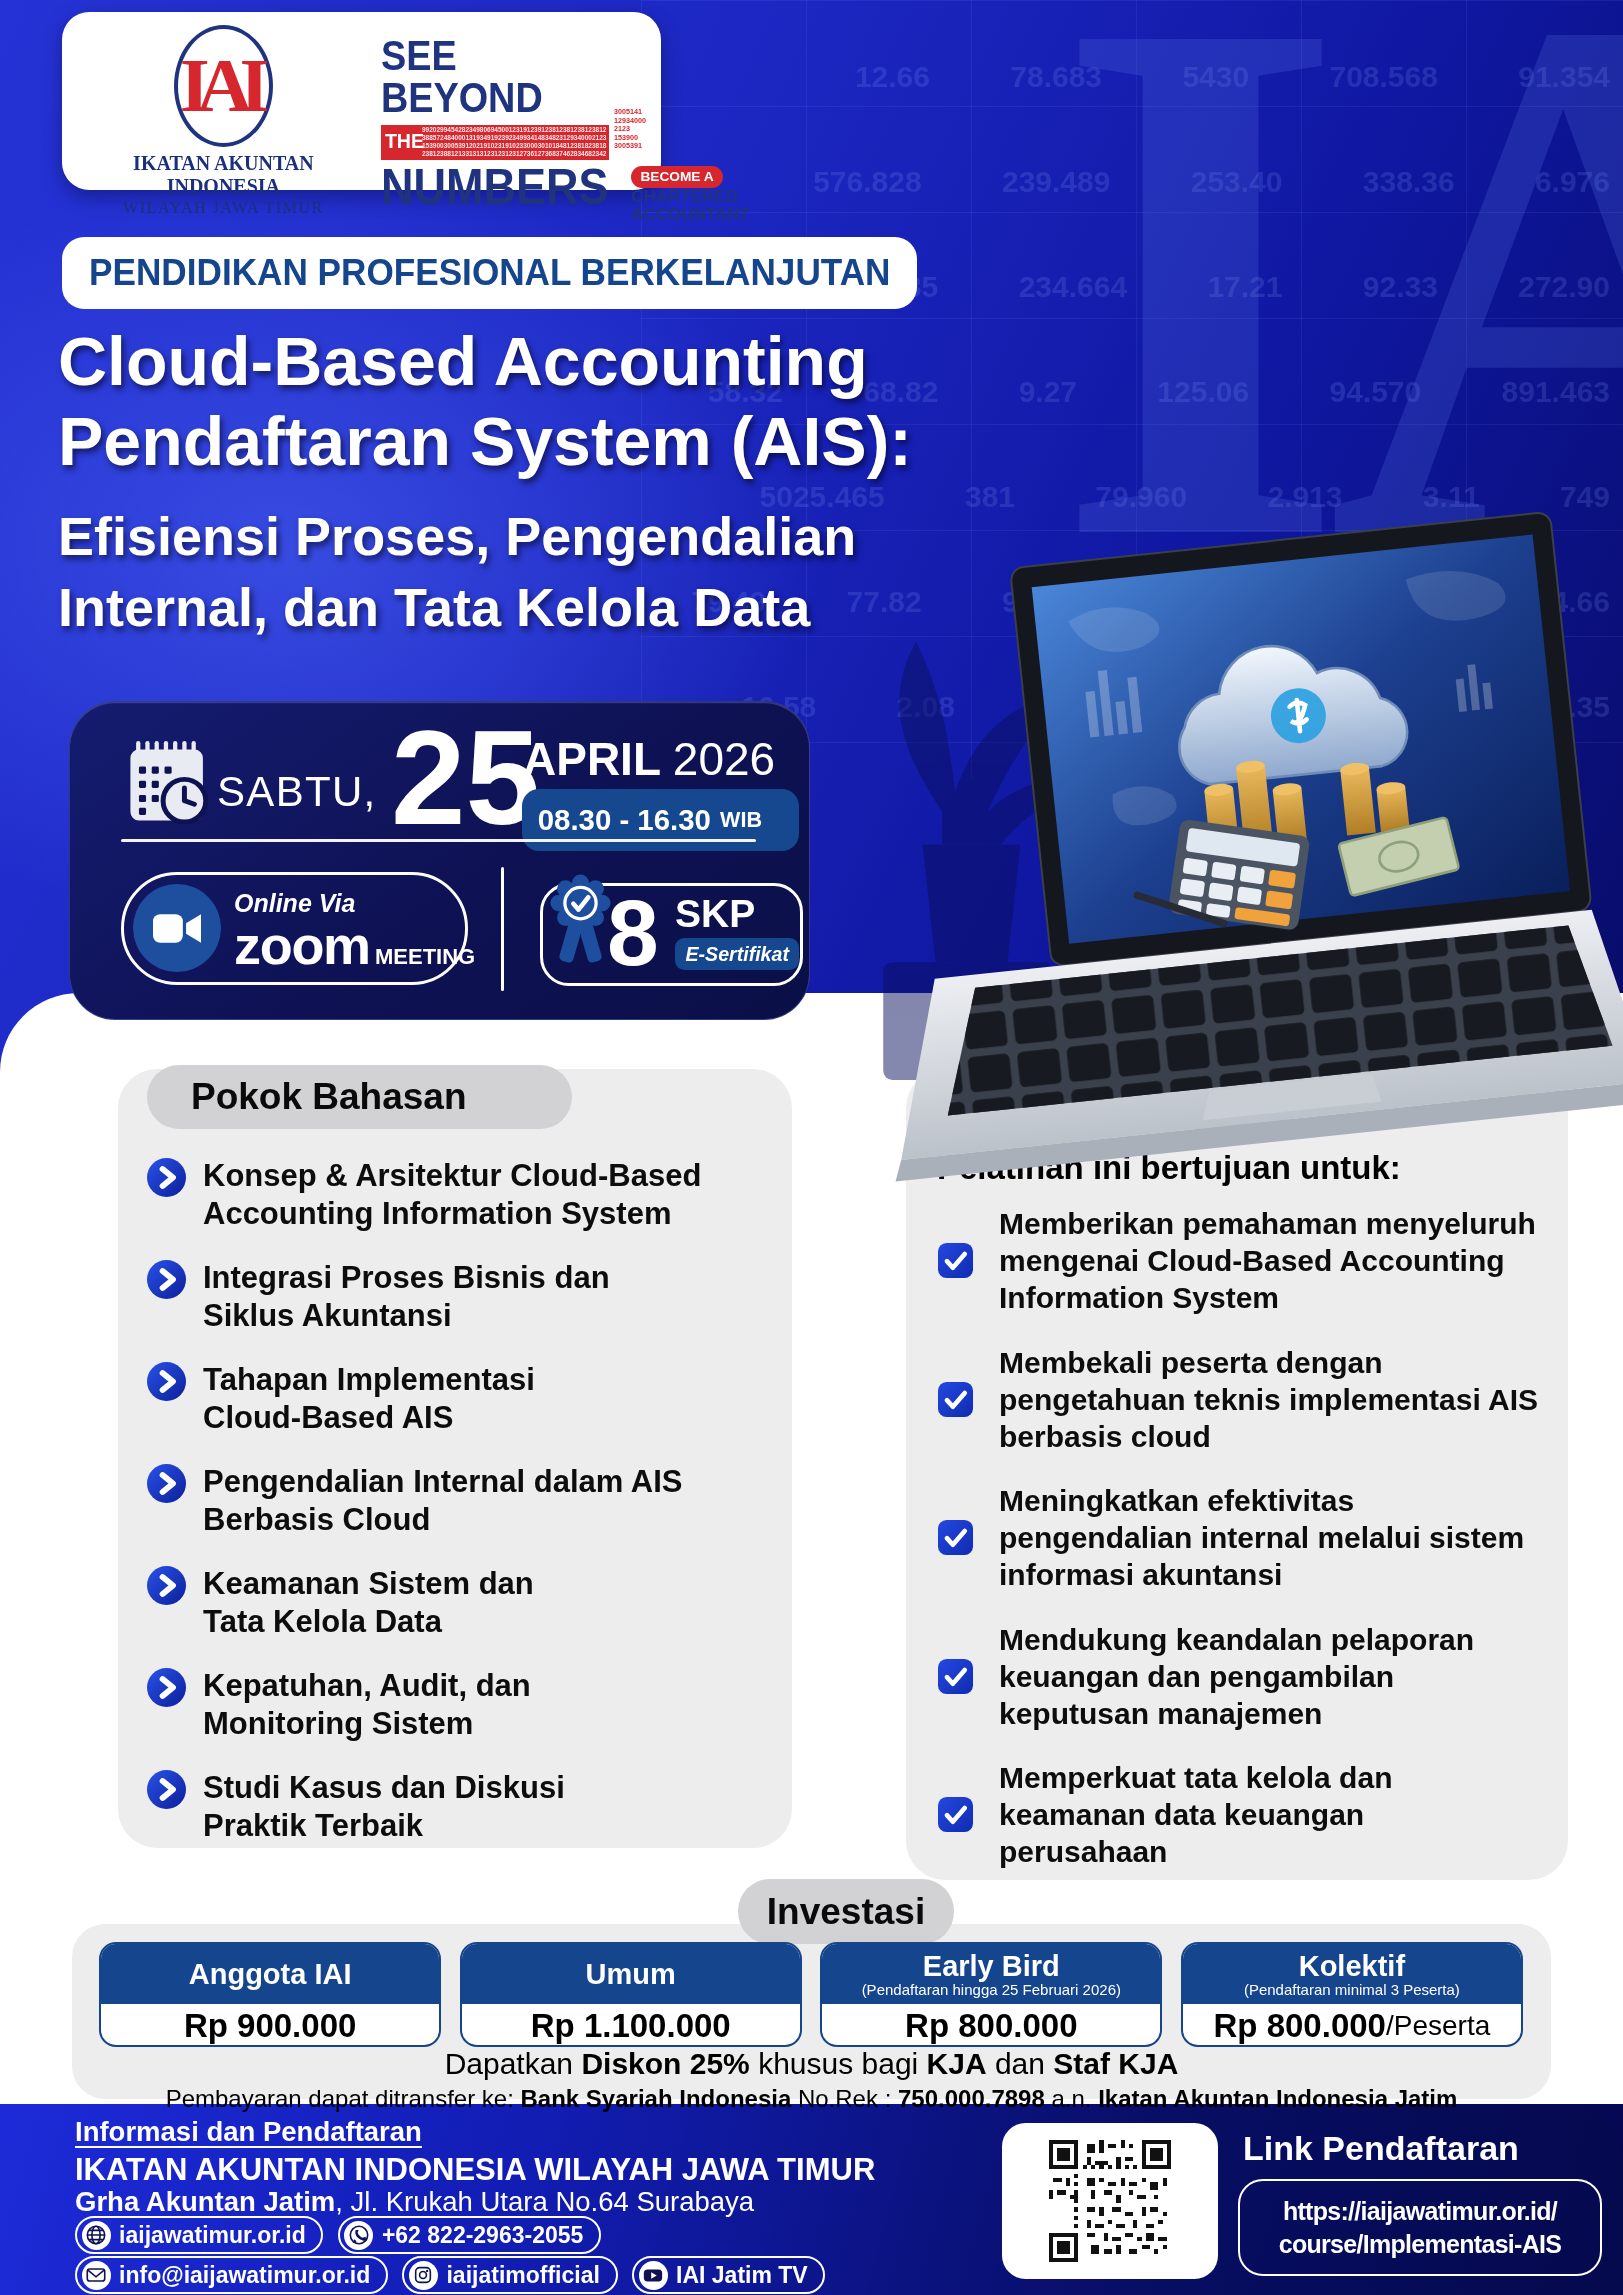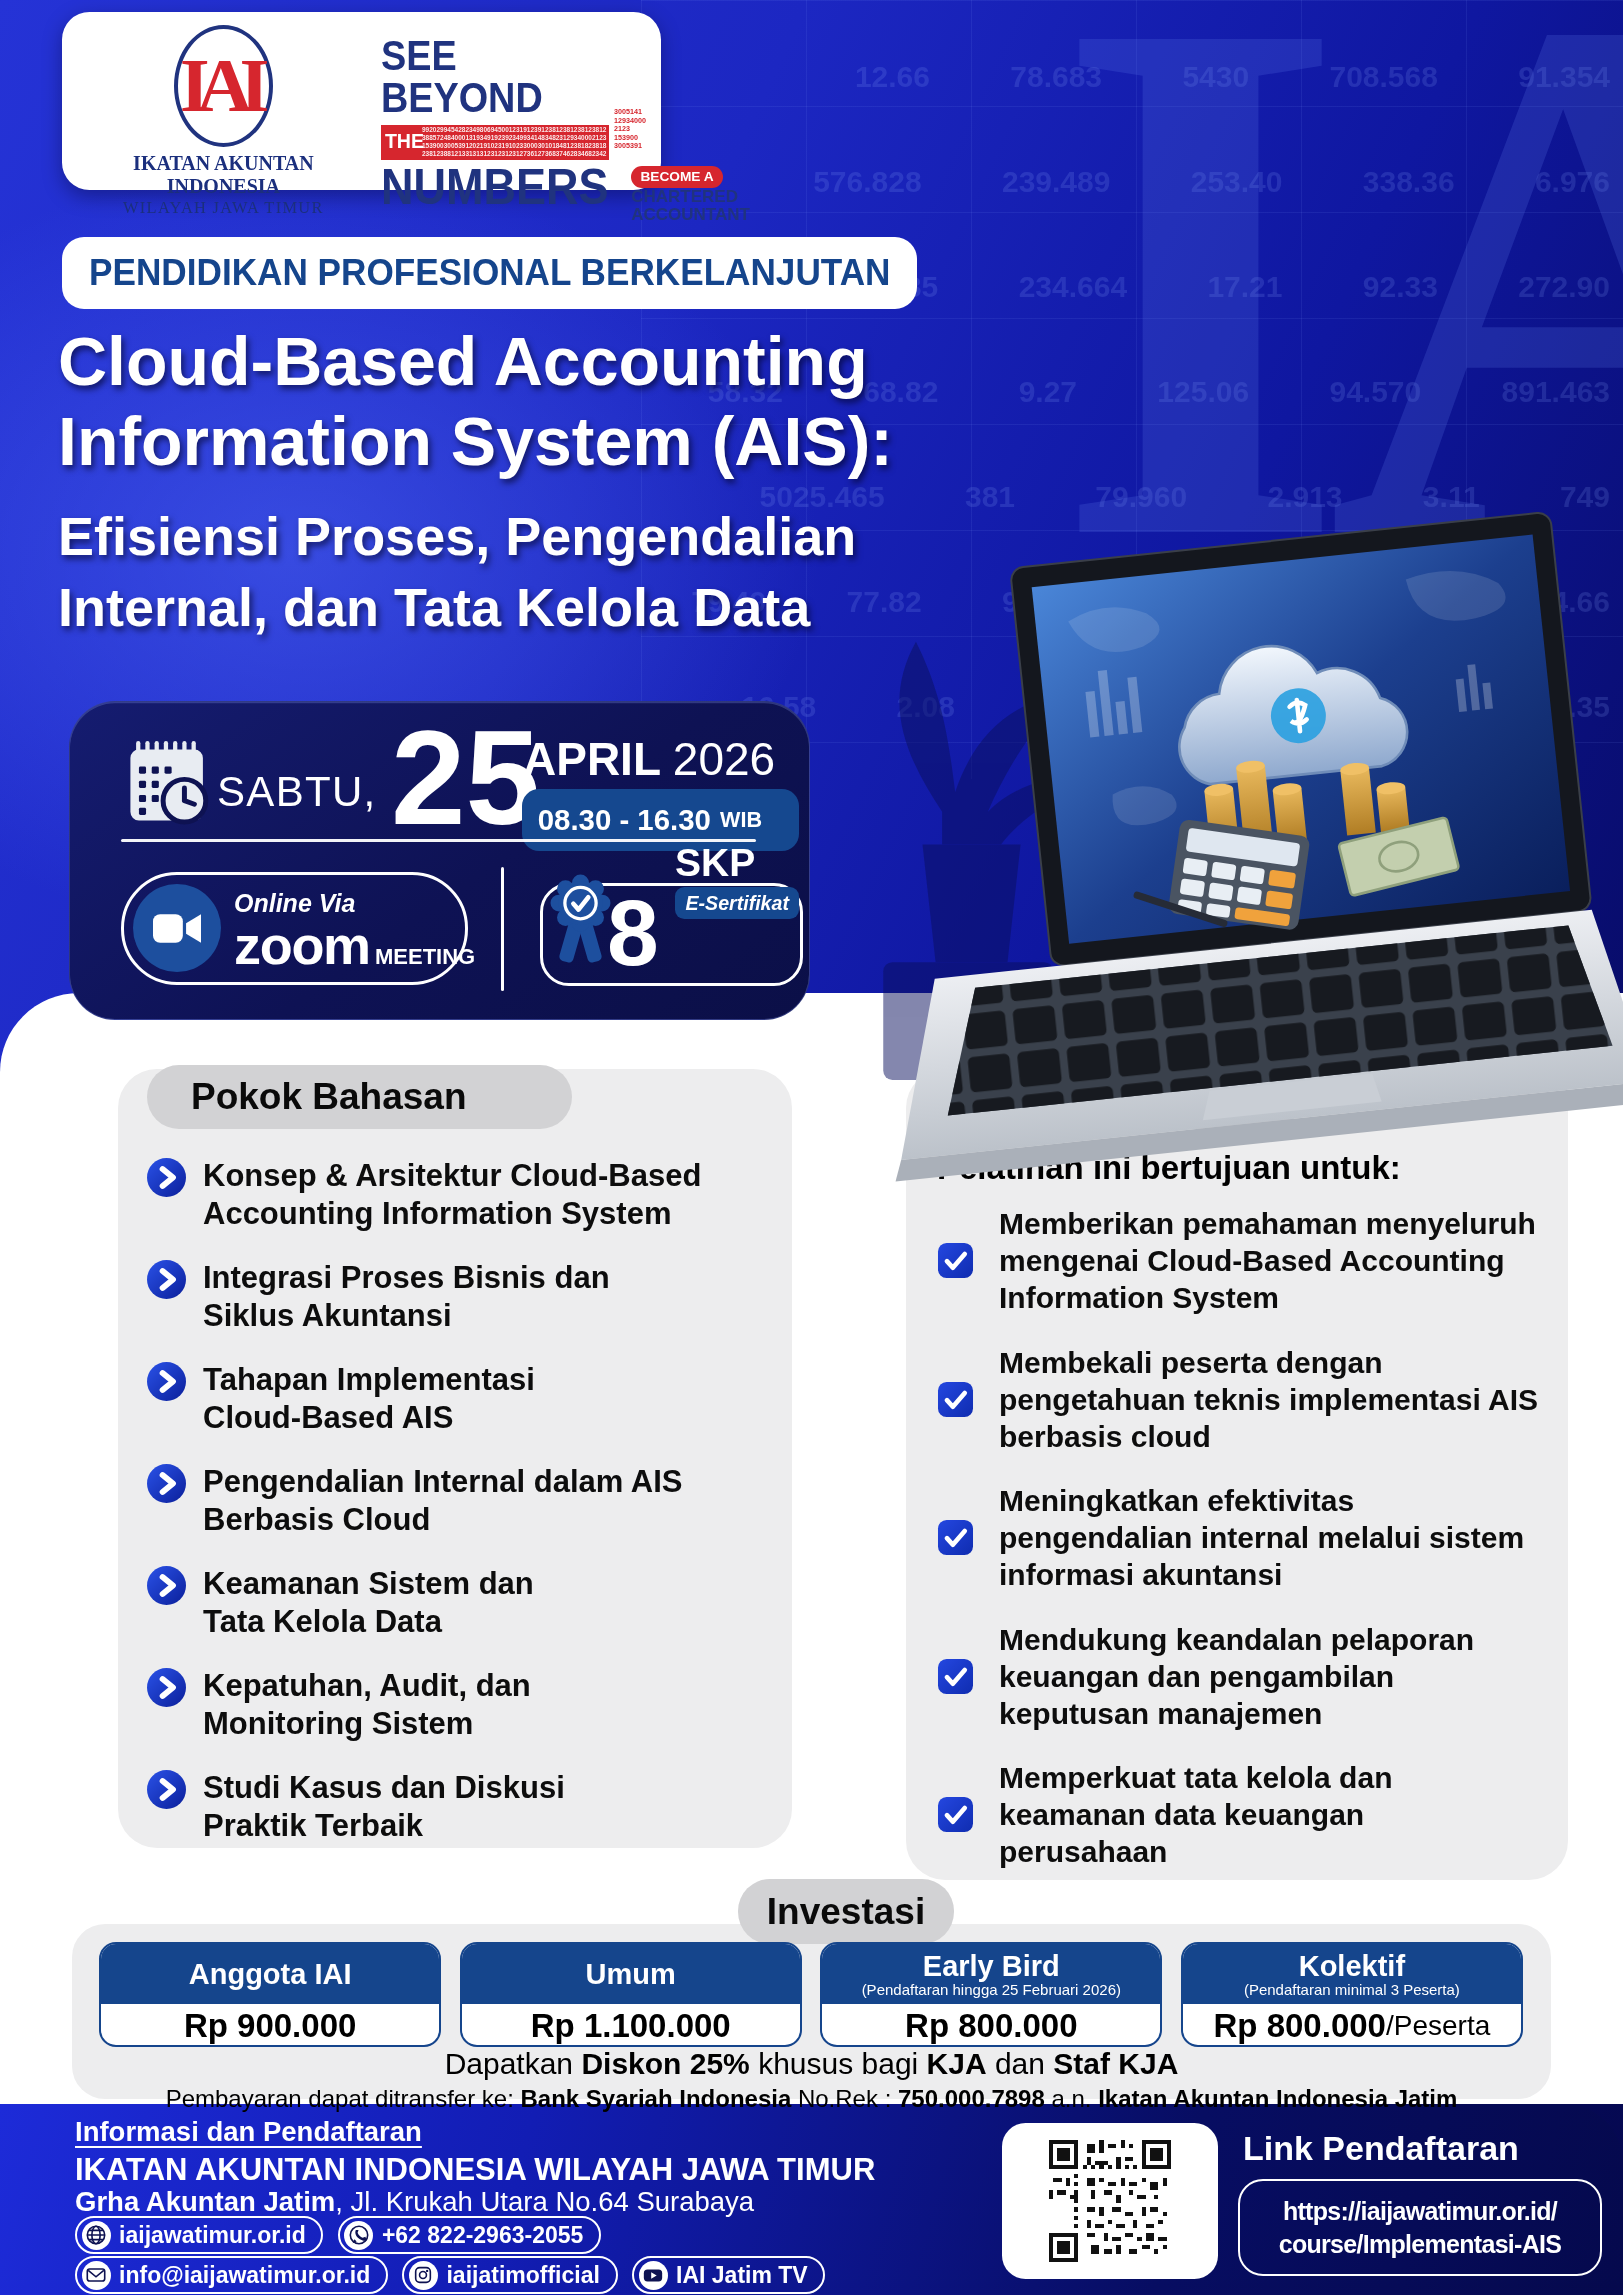--- a/index.html
+++ b/index.html
@@ -73,21 +73,21 @@
     display:flex;align-items:center;justify-content:center;}
   #zoom-textcol{position:absolute;left:110px;top:14.4px;color:#fff;}
   #online-via{font-style:italic;font-weight:bold;font-size:25px;}
   #zoom-brandrow{display:flex;align-items:baseline;margin-top:1.3px;}
   #zoom-brand{font-weight:bold;font-size:54px;line-height:51px;letter-spacing:-1.3px;}
   #zoom-suffix{font-weight:bold;font-size:22px;margin-left:5.2px;}
   #vert-divider{left:501px;top:867px;width:3.3px;height:124px;background:#fff;border-radius:2px;}
   #skp-box{left:540px;top:883px;width:263px;height:103px;border:3.3px solid #fff;border-radius:29px;box-sizing:border-box;}
   #medal-icon{left:544px;top:862px;}
   #skp-eight{left:607px;top:885px;font-weight:bold;font-size:93px;line-height:97px;color:#fff;}
-  #skp-col{left:675px;top:844px;}
+  #skp-col{left:675px;top:895px;}
   #skp-label{font-weight:bold;font-size:39px;color:#fff;line-height:38px;}
   #skp-cert{display:inline-block;margin-top:5.2px;background:#15488f;border-radius:9.2px;color:#fff;
     font-style:italic;font-weight:bold;font-size:19.6px;padding:4.6px 10.5px;}
 
   
   #content-white{left:0;top:993px;width:1623px;height:1111px;background:#fff;border-radius:79px 0 0 0;}
   .gray-panel{background:#ededee;border-radius:39px;}
   .gray-tab{background:#d2d2d4;border-radius:32px;display:flex;align-items:center;}
   .tab-text{font-weight:bold;font-size:37px;color:#0a0a0a;}
   #panel-topics{left:118px;top:1069px;width:674px;height:779px;}
@@ -180,21 +180,21 @@
         </div>
       </div>
     </div>
   </div>
 
   <div id="ppb-badge" class="abs">
     <span>PENDIDIKAN PROFESIONAL BERKELANJUTAN</span>
   </div>
 
   <div id="title-1" class="abs title-line">Cloud-Based Accounting</div>
-  <div id="title-2" class="abs title-line">Information System (AIS):</div>
+  <div id="title-2" class="abs title-line">Pendaftaran System (AIS):</div>
   <div id="title-3" class="abs title-line">Efisiensi Proses, Pengendalian</div>
   <div id="title-4" class="abs title-line">Internal, dan Tata Kelola Data</div>
 
   <div id="hero-card" class="abs"></div>
 
   <svg id="cal-icon" class="abs" width="79" height="86" viewBox="0 0 110 121">
     <g fill="#e8ecf2">
       <rect x="8" y="0" width="6" height="18" rx="3"></rect>
         <rect x="21" y="0" width="6" height="18" rx="3"></rect>
       <rect x="34" y="0" width="6" height="18" rx="3"></rect>

